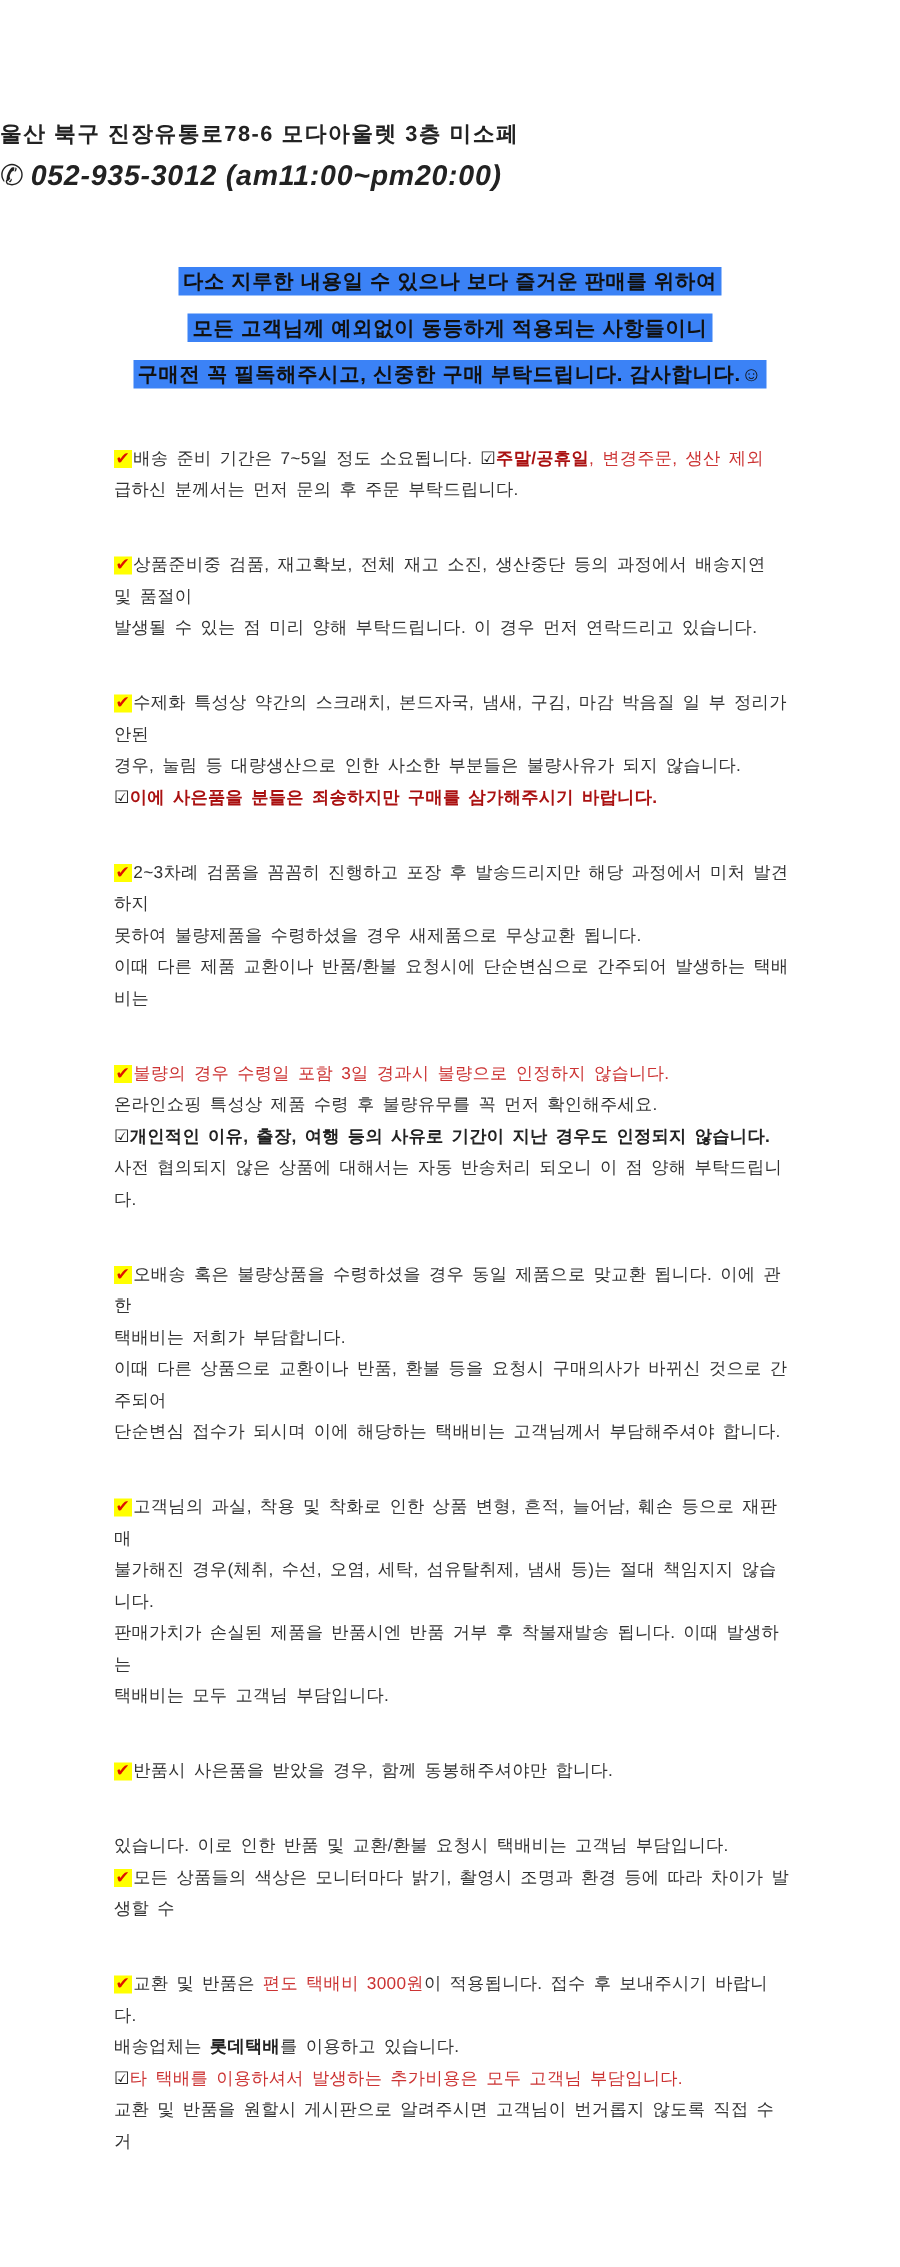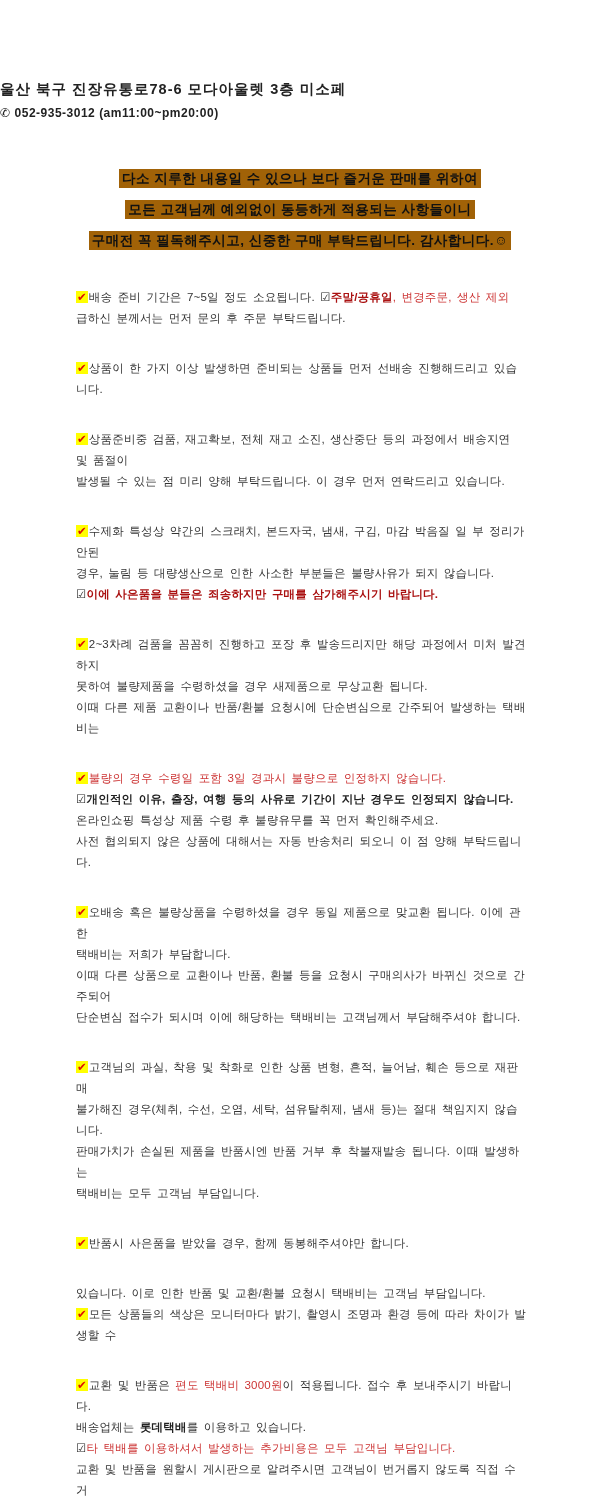--- a/index.html
+++ b/index.html
@@ -7,28 +7,28 @@
   body {
     width:600px; min-height:1511px; margin:0 auto;
     font-family:"Liberation Sans","DejaVu Sans",sans-serif;
     color:#333;
   }
   .page { width:600px; min-height:1511px; padding-top:80px; }
 
   
   .head { text-align:left; font-weight:bold; color:#222; }
   .addr { font-size:14.5px; letter-spacing:1px; margin-bottom:7px; }
-  .phone { font-size:12px; letter-spacing:.5px; }
+  .phone { font-size:19px; letter-spacing:.5px;font-style:italic; }
   .phone .ph-icon { margin-right:4px; }
 
   
   .intro { margin-top:46px; text-align:center; }
   .intro .hl-line { margin-bottom:6px; }
   .intro .hl {
-    display:inline; background:#a16207; color:#111;
+    display:inline; background:#3b82f6; color:#111;
     font-weight:bold; font-size:13.5px; letter-spacing:.5px;
     padding:2px 3px; line-height:25px;
   }
 
   
   .notices { margin-top:34px; padding:0 74px 0 76px; }
   .notice { margin-bottom:29px; }
   .line { font-size:11.5px; line-height:21px; letter-spacing:.2px; word-spacing:2px; color:#333; }
   .check {
     background:#ffff00; color:#dd1100; font-weight:bold;
@@ -57,40 +57,37 @@
       <div class="hl-line"><span class="hl">모든 고객님께 예외없이 동등하게 적용되는 사항들이니</span></div>
       <div class="hl-line"><span class="hl">구매전 꼭 필독해주시고, 신중한 구매 부탁드립니다. 감사합니다.☺</span></div>
     </div>
 
   <div class="notices">
       <div class="notice">
         <div class="line"><span class="check">✔</span><span class="s-n">배송 준비 기간은 7~5일 정도 소요됩니다. </span><span class="s-box">☑</span><span class="s-rb">주말/공휴일</span><span class="s-r">, </span><span class="s-r">변경주문, 생산 제외</span></div>
         <div class="line"><span class="s-n">급하신 분께서는 먼저 문의 후 주문 부탁드립니다.</span></div>
       </div>
       <div class="notice">
-        <div class="line"><span class="check">✔</span><span class="s-n">상품이 한 가지 이상 발생하면 준비되는 상품들 먼저 선배송 진행해드리고 있습니다.</span></div>
-      </div>
-      <div class="notice">
         <div class="line"><span class="check">✔</span><span class="s-n">상품준비중 검품, 재고확보, 전체 재고 소진, 생산중단 등의 과정에서 배송지연 및 품절이</span></div>
         <div class="line"><span class="s-n">발생될 수 있는 점 미리 양해 부탁드립니다. 이 경우 먼저 연락드리고 있습니다.</span></div>
       </div>
       <div class="notice">
         <div class="line"><span class="check">✔</span><span class="s-n">수제화 특성상 약간의 스크래치, 본드자국, 냄새, 구김, 마감 박음질 일 부 정리가 안된</span></div>
         <div class="line"><span class="s-n">경우, 눌림 등 대량생산으로 인한 사소한 부분들은 불량사유가 되지 않습니다.</span></div>
         <div class="line"><span class="s-box">☑</span><span class="s-rb">이에 사은품을 분들은 죄송하지만 구매를 삼가해주시기 바랍니다.</span></div>
       </div>
       <div class="notice">
         <div class="line"><span class="check">✔</span><span class="s-n">2~3차례 검품을 꼼꼼히 진행하고 포장 후 발송드리지만 해당 과정에서 미처 발견하지</span></div>
         <div class="line"><span class="s-n">못하여 불량제품을 수령하셨을 경우 새제품으로 무상교환 됩니다.</span></div>
         <div class="line"><span class="s-n">이때 다른 제품 교환이나 반품/환불 요청시에 단순변심으로 간주되어 발생하는 택배비는</span></div>
       </div>
       <div class="notice">
         <div class="line"><span class="check">✔</span><span class="s-r">불량의 경우 수령일 포함 3일 경과시 불량으로 인정하지 않습니다.</span></div>
+        <div class="line"><span class="s-n">온라인쇼핑 특성상 제품 수령 후 불량유무를 꼭 먼저 확인해주세요.</span></div>
         <div class="line"><span class="s-box">☑</span><span class="s-b">개인적인 이유, 출장, 여행 등의 사유로 기간이 지난 경우도 인정되지 않습니다.</span></div>
-        <div class="line"><span class="s-n">온라인쇼핑 특성상 제품 수령 후 불량유무를 꼭 먼저 확인해주세요.</span></div>
         <div class="line"><span class="s-n">사전 협의되지 않은 상품에 대해서는 자동 반송처리 되오니 이 점 양해 부탁드립니다.</span></div>
       </div>
       <div class="notice">
         <div class="line"><span class="check">✔</span><span class="s-n">오배송 혹은 불량상품을 수령하셨을 경우 동일 제품으로 맞교환 됩니다. 이에 관한</span></div>
         <div class="line"><span class="s-n">택배비는 저희가 부담합니다.</span></div>
         <div class="line"><span class="s-n">이때 다른 상품으로 교환이나 반품, 환불 등을 요청시 구매의사가 바뀌신 것으로 간주되어</span></div>
         <div class="line"><span class="s-n">단순변심 접수가 되시며 이에 해당하는 택배비는 고객님께서 부담해주셔야 합니다.</span></div>
       </div>
       <div class="notice">
         <div class="line"><span class="check">✔</span><span class="s-n">고객님의 과실, 착용 및 착화로 인한 상품 변형, 흔적, 늘어남, 훼손 등으로 재판매</span></div>

